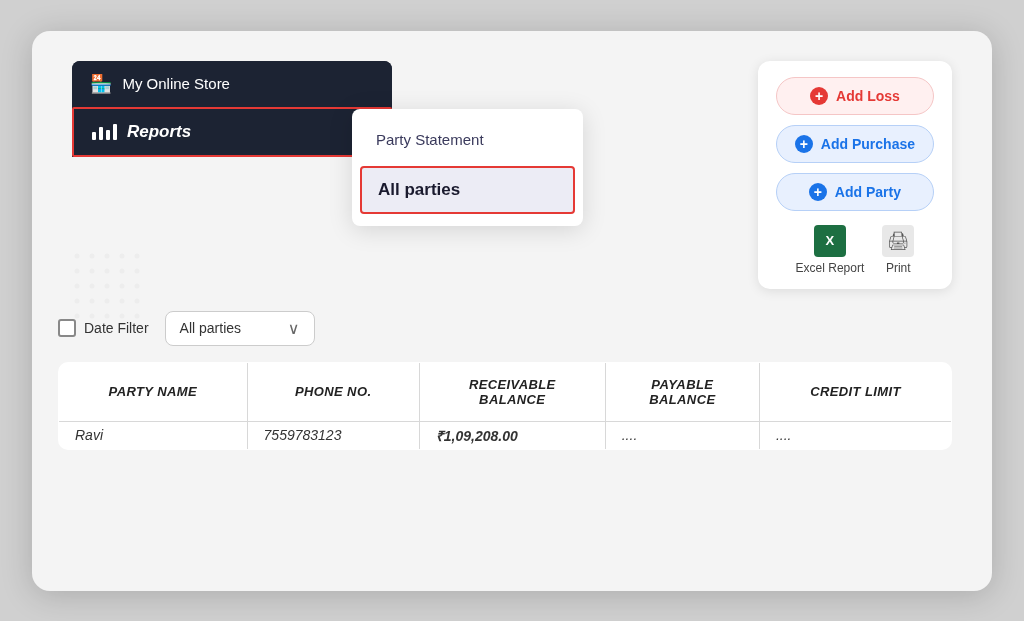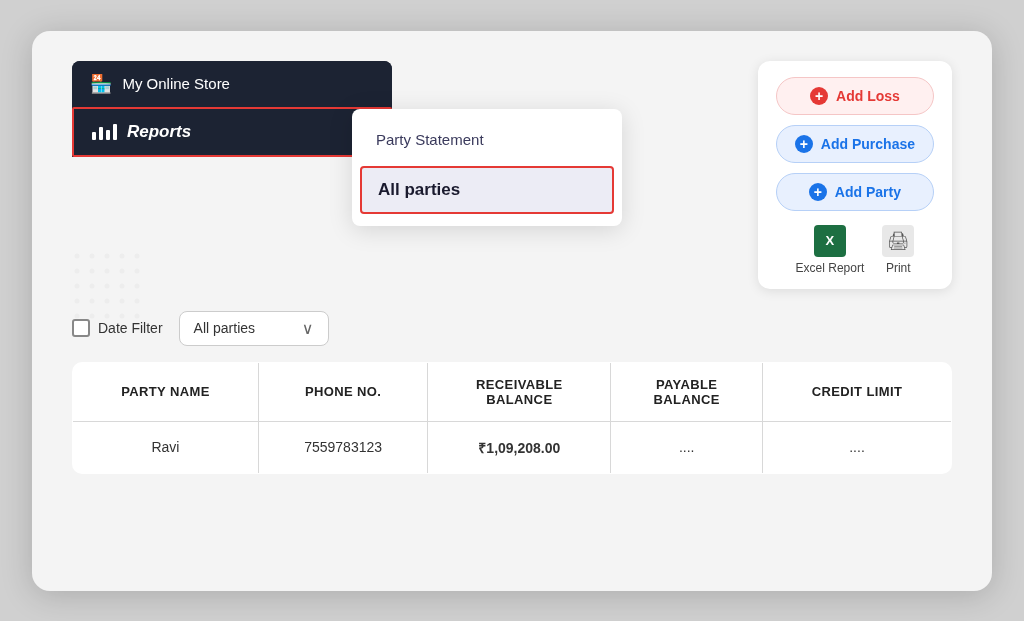--- a/index.html
+++ b/index.html
@@ -69,21 +69,21 @@
       background: #fff;
       width: 4px;
       border-radius: 1px;
     }
 
     
     .dropdown-menu {
       position: absolute;
       top: 78px;
       left: 320px;
-      width: 270px;
+      width: 231px;
       background: #fff;
       border-radius: 8px;
       box-shadow: 0 4px 24px rgba(0,0,0,0.13);
       z-index: 10;
       padding: 8px 0;
     }
     .dropdown-item {
       padding: 14px 24px;
       font-size: 15px;
       color: #3a3a5c;
@@ -189,21 +189,21 @@
       border-radius: 4px;
       display: flex; align-items: center; justify-content: center;
       font-size: 18px;
       color: #555;
     }
 
     
     .main-content {
       position: absolute;
       top: 280px;
-      left: 40px;
+      left: 26px;
       right: 40px;
     }
     .filter-row {
       display: flex;
       align-items: center;
       gap: 16px;
       margin-bottom: 16px;
     }
     .date-filter-check {
       display: flex;
@@ -236,37 +236,38 @@
 
     
     .data-table {
       width: 100%;
       border-collapse: collapse;
       background: #fff;
       border-radius: 10px;
       overflow: hidden;
       border: 1.5px solid #d0d0d0;
       font-size: 14px;
+      font-style: italic;
     }
     .data-table thead tr {
       background: #fff;
     }
     .data-table th {
       padding: 14px 16px;
       text-align: center;
       font-weight: 700;
       font-size: 13px;
       color: #222;
       border: 1px solid #d8d8d8;
       letter-spacing: 0.03em;
     }
     .data-table td {
-      padding: 16px 16px;
+      padding: 4px 16px;
       border: 1px solid #d8d8d8;
-      text-align: center;
+      text-align: left;
       color: #333;
       font-size: 14px;
     }
     .td-party-name {
       text-align: left;
       font-weight: 500;
     }
     .td-green {
       color: #2e7d32;
       font-weight: 600;

